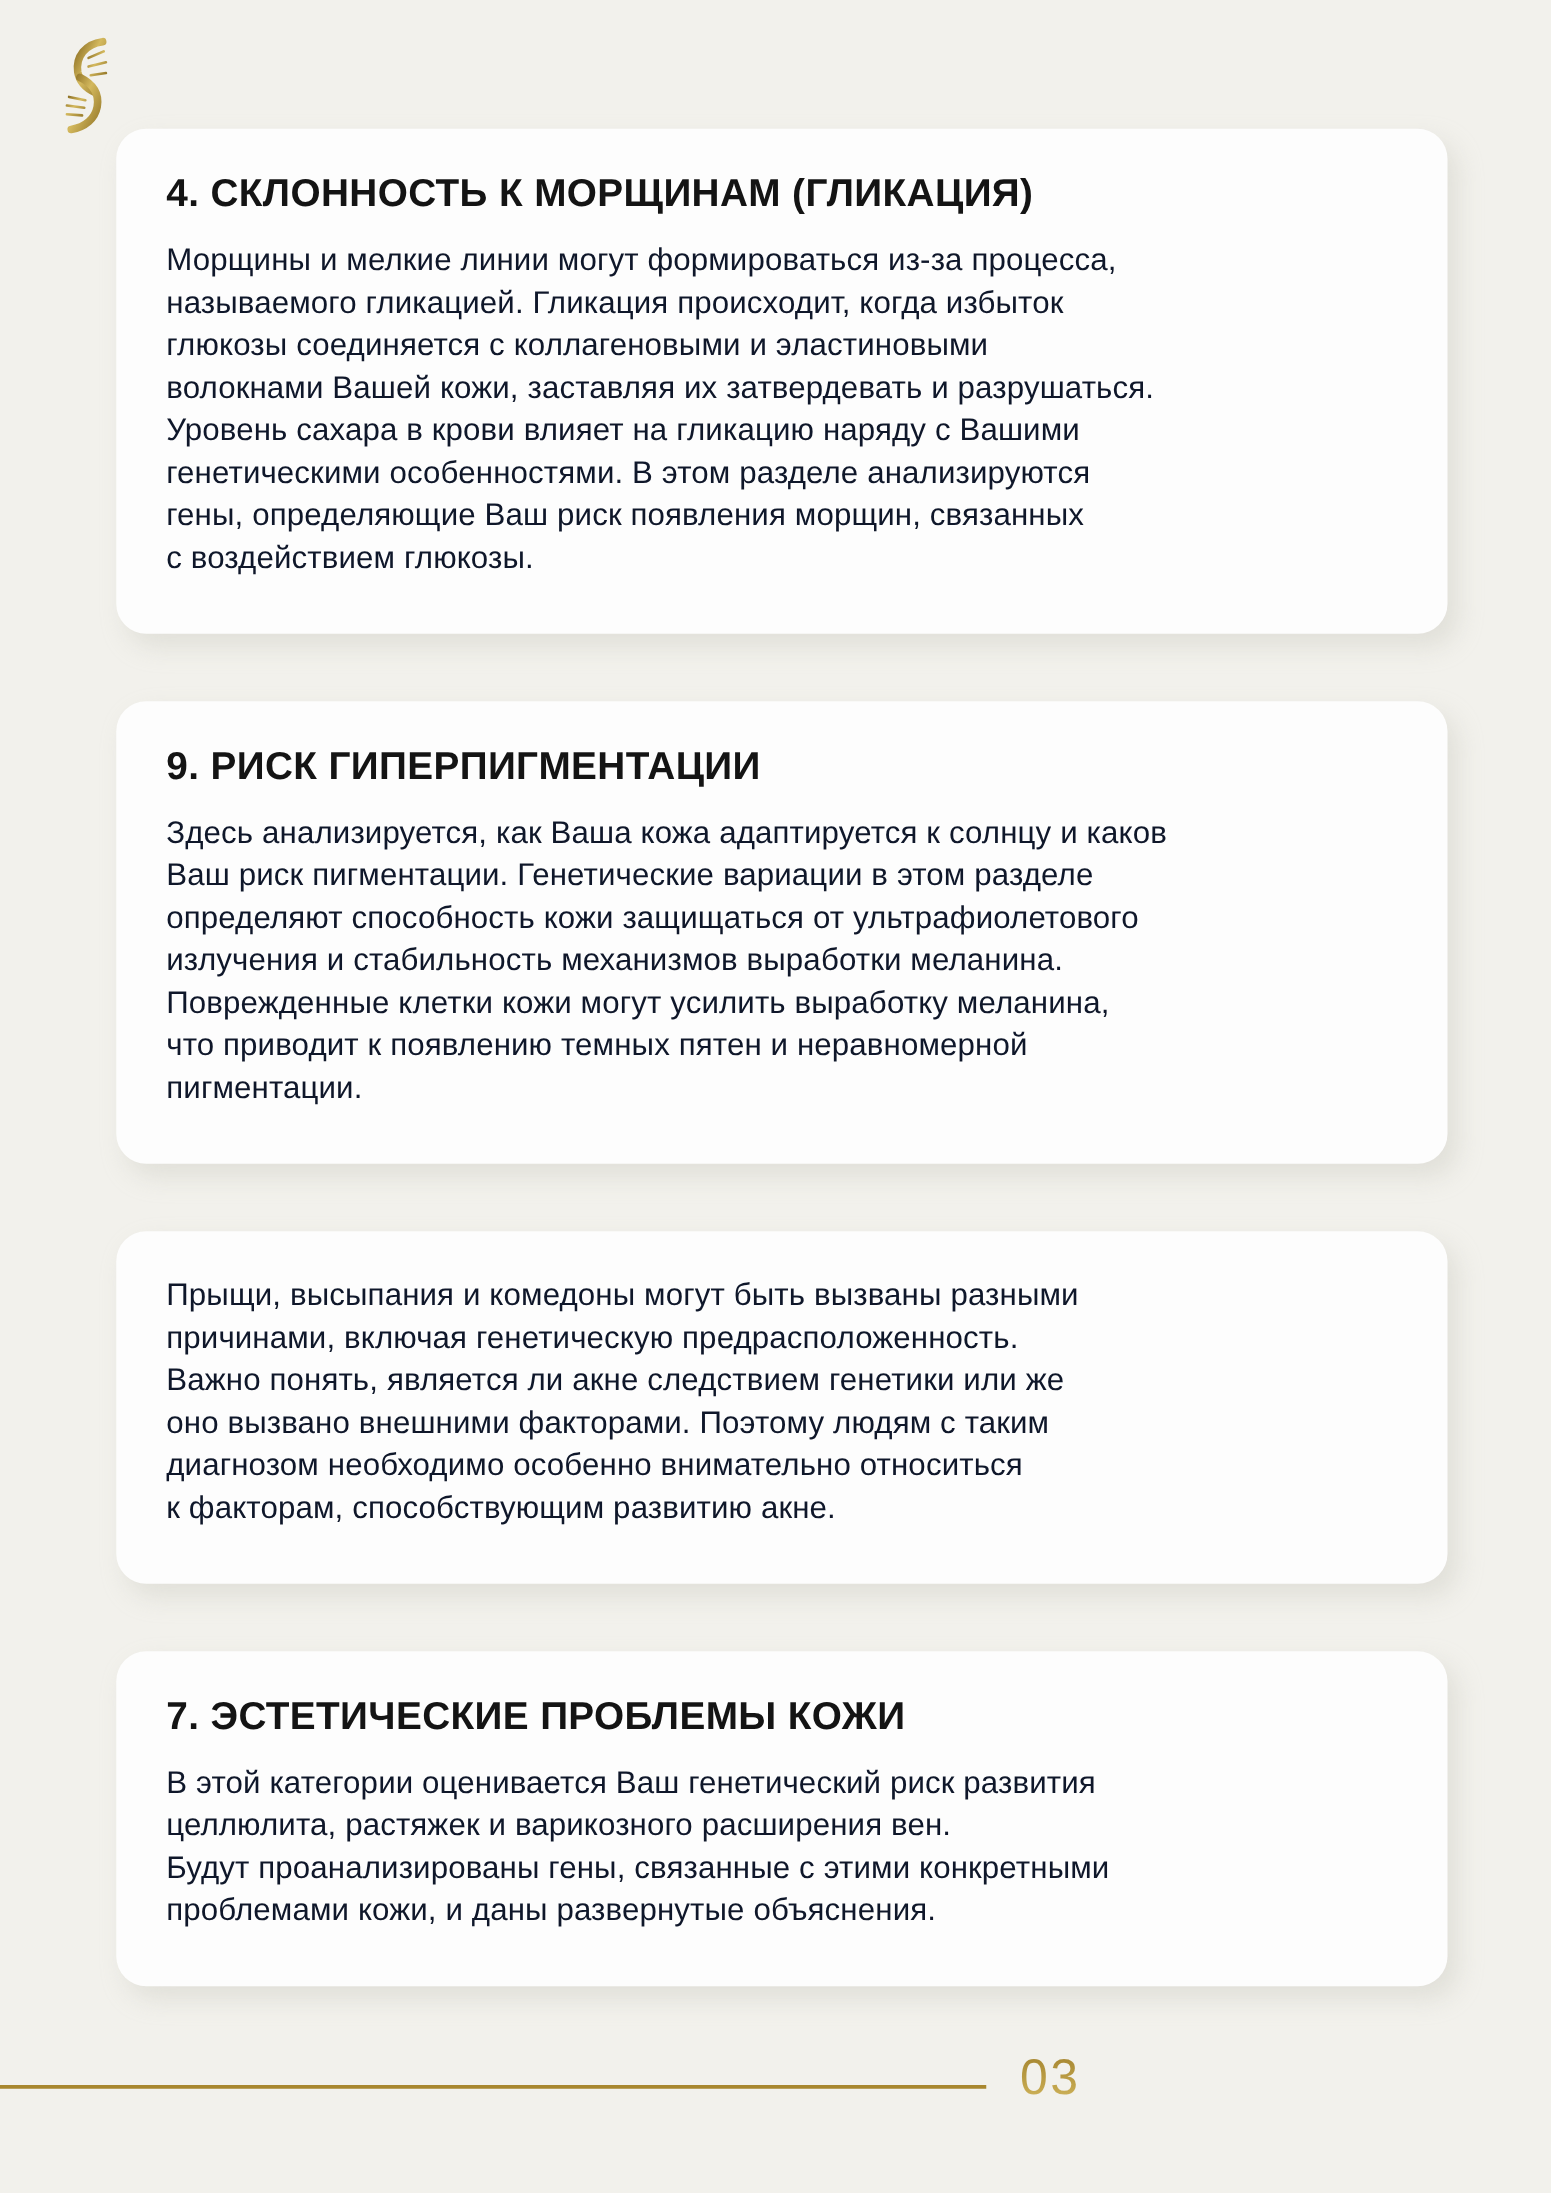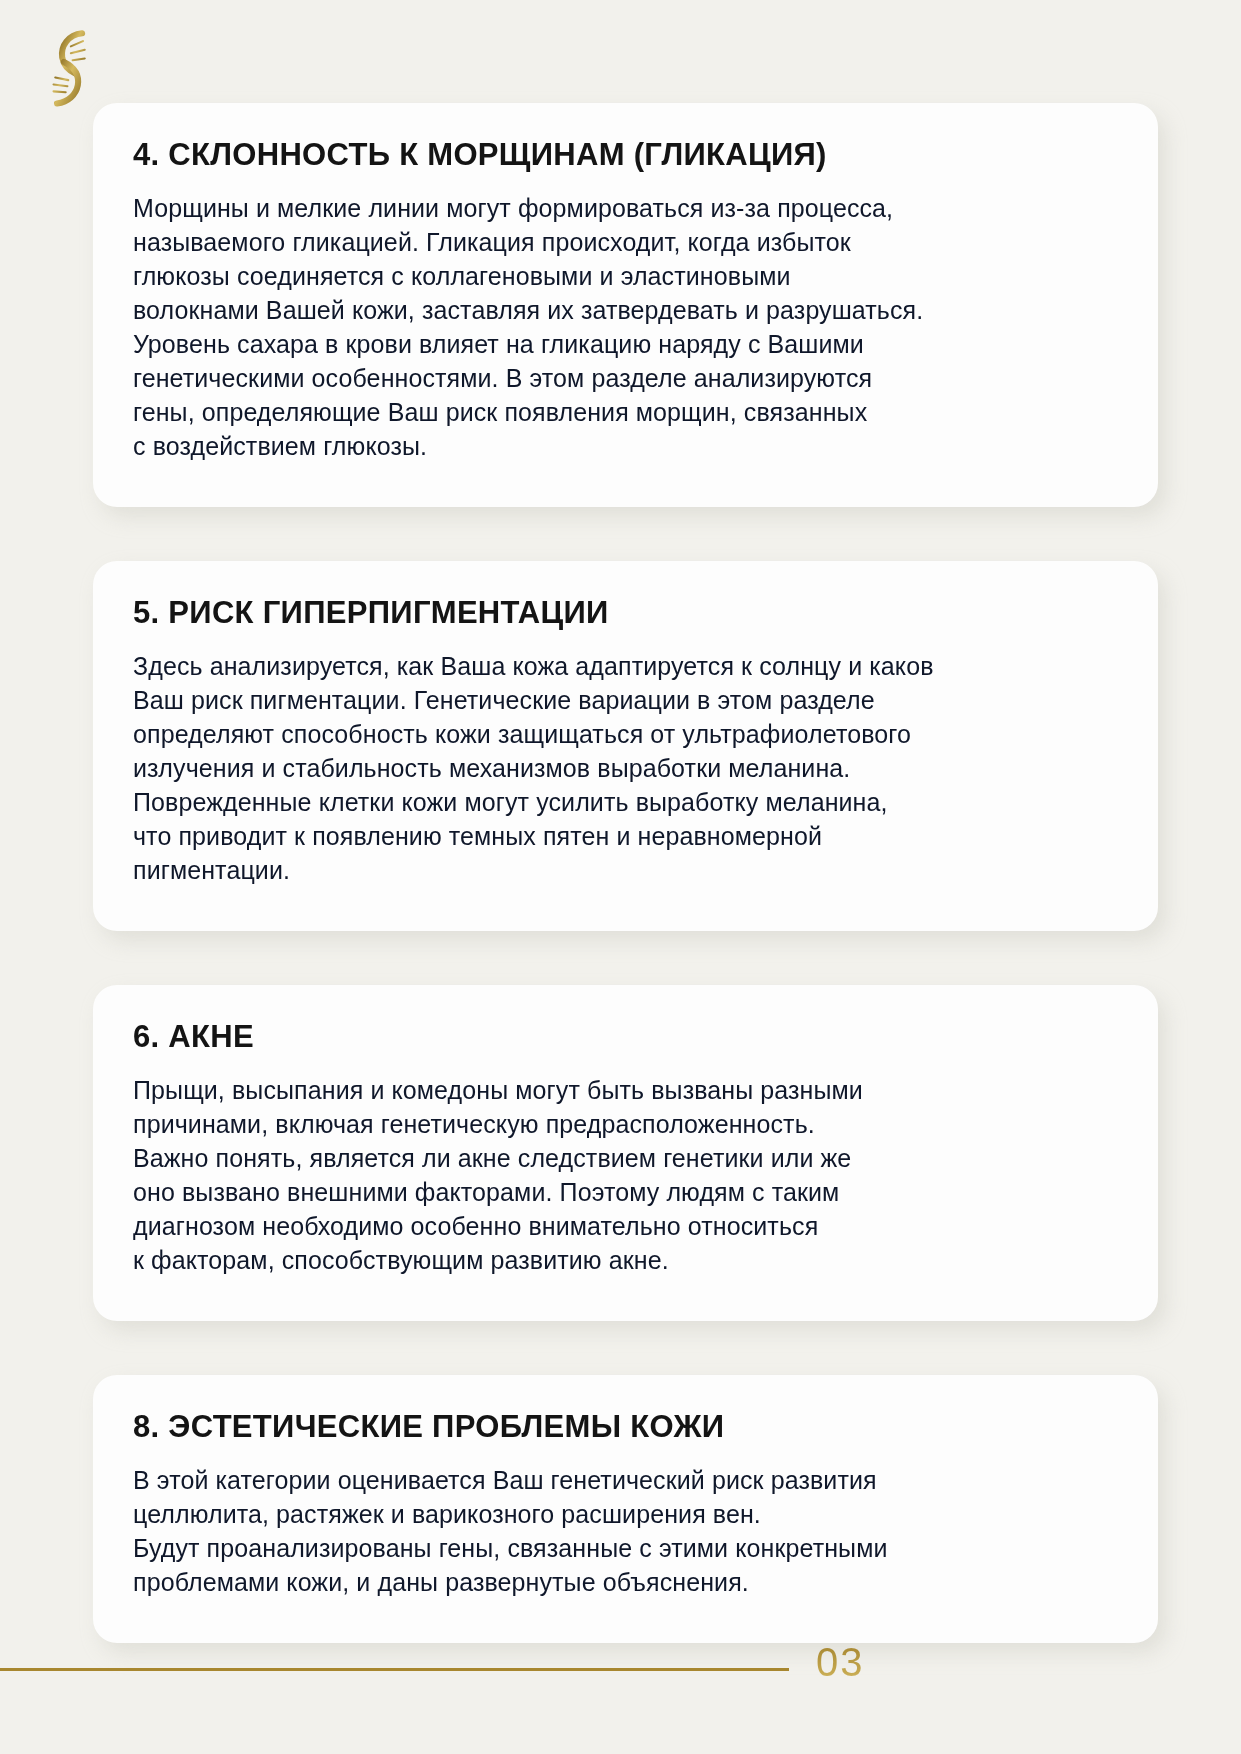--- a/index.html
+++ b/index.html
@@ -95,42 +95,41 @@
 называемого гликацией. Гликация происходит, когда избыток
 глюкозы соединяется с коллагеновыми и эластиновыми
 волокнами Вашей кожи, заставляя их затвердевать и разрушаться.
 Уровень сахара в крови влияет на гликацию наряду с Вашими
 генетическими особенностями. В этом разделе анализируются
 гены, определяющие Ваш риск появления морщин, связанных
 с воздействием глюкозы.</p>
     </section>
 
     <section class="card">
-      <h2>5. РИСК ГИПЕРПИГМЕНТАЦИИ</h2>
+      <h2>9. РИСК ГИПЕРПИГМЕНТАЦИИ</h2>
       <p>Здесь анализируется, как Ваша кожа адаптируется к солнцу и каков
 Ваш риск пигментации. Генетические вариации в этом разделе
 определяют способность кожи защищаться от ультрафиолетового
 излучения и стабильность механизмов выработки меланина.
 Поврежденные клетки кожи могут усилить выработку меланина,
 что приводит к появлению темных пятен и неравномерной
 пигментации.</p>
     </section>
 
     <section class="card">
-      <h2>6. АКНЕ</h2>
       <p>Прыщи, высыпания и комедоны могут быть вызваны разными
 причинами, включая генетическую предрасположенность.
 Важно понять, является ли акне следствием генетики или же
 оно вызвано внешними факторами. Поэтому людям с таким
 диагнозом необходимо особенно внимательно относиться
 к факторам, способствующим развитию акне.</p>
     </section>
 
     <section class="card">
-      <h2>8. ЭСТЕТИЧЕСКИЕ ПРОБЛЕМЫ КОЖИ</h2>
+      <h2>7. ЭСТЕТИЧЕСКИЕ ПРОБЛЕМЫ КОЖИ</h2>
       <p>В этой категории оценивается Ваш генетический риск развития
 целлюлита, растяжек и варикозного расширения вен.
 Будут проанализированы гены, связанные с этими конкретными
 проблемами кожи, и даны развернутые объяснения.</p>
     </section>
 
   </div>
 
   <div class="footer-line"></div>
   <div class="page-number">03</div>

